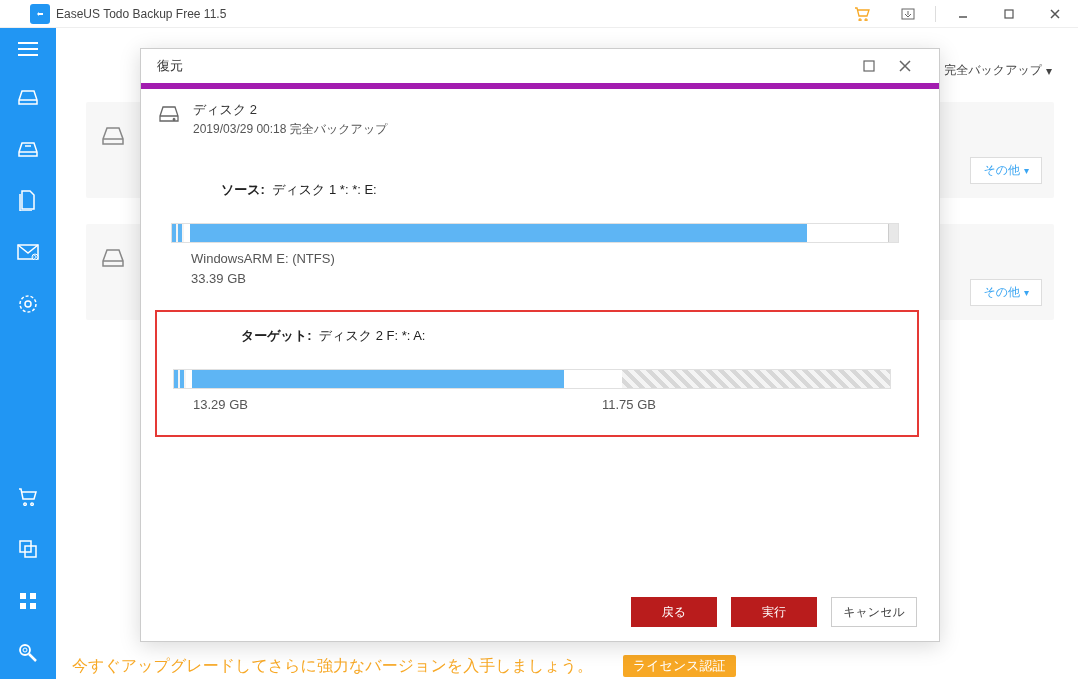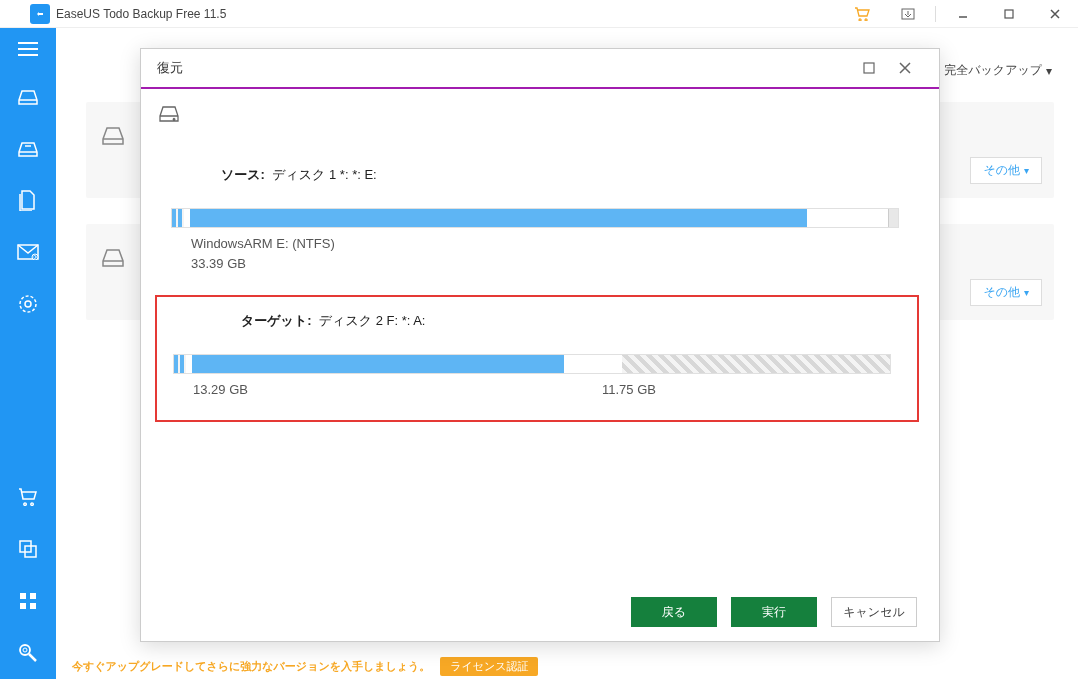--- a/index.html
+++ b/index.html
@@ -30,26 +30,26 @@
 .card2 { top: 196px; height: 96px; }
 .card .cicon { position: absolute; left: 14px; top: 22px; color: #888; }
 .card .morebtn { position: absolute; right: 12px; bottom: 14px; background: #fff; border: 1px solid #ddd; padding: 4px 12px; font-size: 12px; color: #3aa5f2; }
 .card .morebtn .caret { color: #3aa5f2; margin-left: 4px; font-size: 10px; }
 
 
 .topright { position: absolute; top: 34px; right: 26px; font-size: 12px; color: #444; display: flex; align-items: center; gap: 4px; }
 
 
 .promo { position: absolute; left: 56px; right: 0; bottom: 0; height: 26px; display: flex; align-items: center; padding-left: 16px; gap: 10px; }
-.promo .ptxt { font-size: 11px; color: #f7a825; font-weight: bold; }
-.promo .pbtn { background: #f7a825; color: #fff; font-size: 11px; padding: 2px 10px; border-radius: 2px; }
+.promo .ptxt { font-size: 16px; color: #f7a825; }
+.promo .pbtn { background: #f7a825; color: #fff; font-size: 13px; padding: 2px 10px; border-radius: 2px; margin-left: 20px; }
 
 
 .dialog { position: absolute; left: 140px; top: 48px; width: 800px; height: 594px; background: #fff; border: 1px solid #ccc; box-shadow: 0 4px 20px rgba(0,0,0,0.15); display: flex; flex-direction: column; }
-.dialog-header { height: 40px; display: flex; align-items: center; padding: 0 16px; border-bottom: 2px solid #a21caf; }
+.dialog-header { height: 40px; display: flex; align-items: center; padding: 0 16px; border-bottom: 6px solid #a21caf; }
 .dialog-header .dtitle { font-size: 13px; color: #333; }
 .dialog-header .spacer { flex: 1; }
 .dialog-header .wicon { width: 36px; height: 40px; display: flex; align-items: center; justify-content: center; color: #666; font-size: 14px; }
 
 .dialog-body { flex: 1; padding: 0; position: relative; }
 
 
 .diskrow { display: flex; align-items: flex-start; padding: 12px 16px 0 16px; gap: 12px; }
 .diskrow .dicon { color: #666; margin-top: 2px; }
 .diskrow .dtxt .line1 { font-size: 13px; color: #333; }
@@ -78,21 +78,21 @@
 
 
 .targetbox { margin: 22px 20px 0 14px; border: 2px solid #e53935; padding: 0 0 20px 0; }
 .targetbox .section { padding-left: 56px; padding-top: 14px; }
 .targetbox .barwrap { margin-left: 16px; margin-right: 26px; }
 .targetbox .barinfo { margin-left: 36px; margin-right: 26px; }
 
 
 .dialog-footer { height: 58px; display: flex; align-items: center; justify-content: flex-end; padding: 0 22px; gap: 14px; }
 .dialog-footer button { min-width: 86px; height: 30px; font-size: 12px; border: none; cursor: pointer; }
-.dialog-footer .primary { background: #15803d; color: #fff; }
+.dialog-footer .primary { background: #b91c1c; color: #fff; }
 .dialog-footer .secondary { background: #fff; color: #444; border: 1px solid #ccc; }
 
 svg { display: block; }
 </style>
 </head>
 <body>
 
 <div class="titlebar">
   <div class="logo">
     <svg viewBox="0 0 12 12">
@@ -244,20 +244,24 @@
         </svg>
     </div>
   </div>
 
   <div class="dialog-body">
     <div class="diskrow">
       <div class="dicon">
         <svg width="24" height="20" viewBox="0 0 24 20">
             <path d="M3 13 L6 4 L18 4 L21 13 L21 18 L3 18 Z M3 13 L21 13 M17 15.5 a0.8 0.8 0 1 0 0.1 0" stroke="#666" stroke-width="1.3" fill="none"></path>
           </svg>
+      </div>
+      <div class="dtxt">
+        <div class="line1">ディスク 2</div>
+        <div class="line2">2019/03/29 00:18 完全バックアップ</div>
       </div>
     </div>
 
     <div class="section" style="margin-top:30px;">
       <span class="label"><b>ソース:</b>&nbsp;&nbsp;<span>ディスク 1 *: *: E:</span></span>
     </div>
     <div class="barwrap">
       <div class="bar">
         <div class="seg tick"></div>
         <div class="seg tick"></div>

